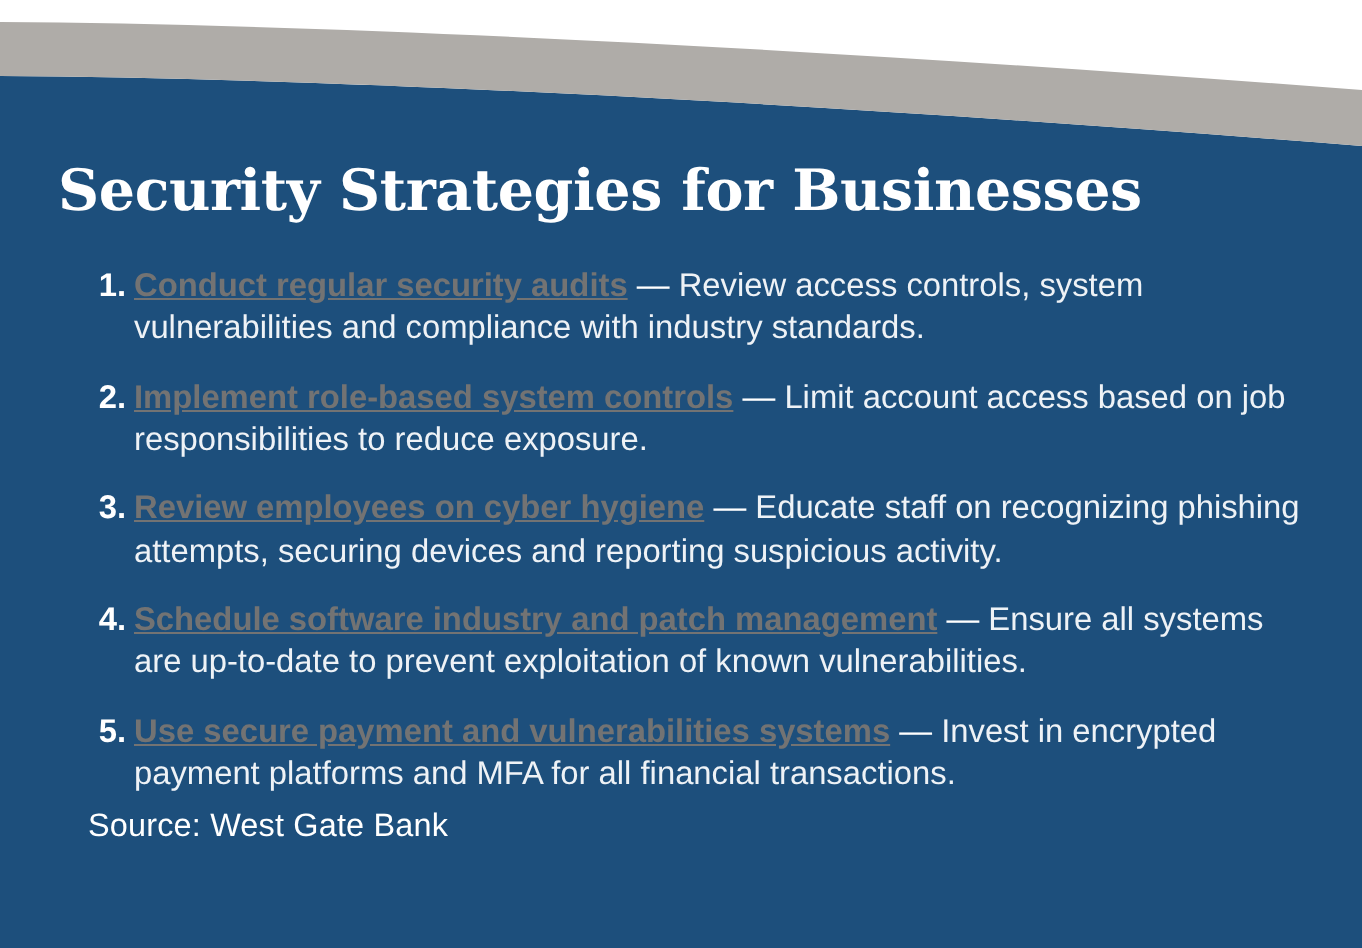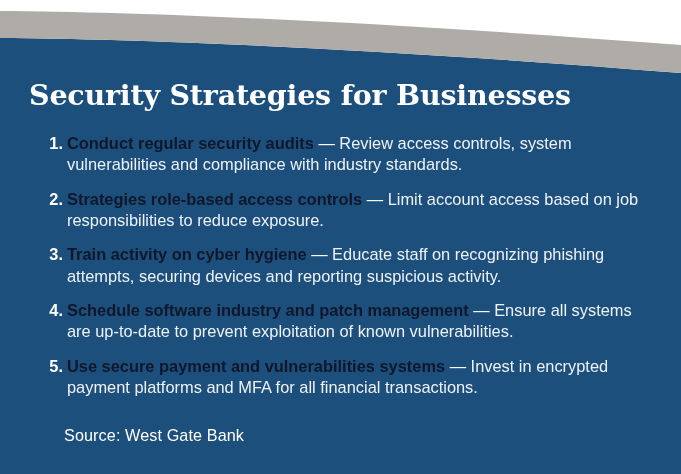--- a/index.html
+++ b/index.html
@@ -68,39 +68,39 @@
     position: absolute;
     left: 0;
     top: 0;
     width: 19px;
     text-align: right;
     font-weight: 700;
     color: #ffffff;
   }
   .tip-lead {
     font-weight: 700;
-    color: #0f172a;
+    color: #737373;
+    text-decoration: underline;
   }
   .tip-dash {
     font-weight: 400;
     color: #ffffff;
   }
   .tip-rest {
     font-weight: 400;
     color: #eef2f6;
   }
   .source {
     position: absolute;
     left: 44px;
-    top: 426px;
+    top: 404px;
     color: #ffffff;
     font-size: 16.2px;
     font-weight: 400;
     letter-spacing: 0.1px;
-    margin-left: 20px;
   }
 </style>
 </head>
 <body>
 
 <div id="infographic">
 
   <svg id="header-curve" viewBox="0 0 681 474" preserveAspectRatio="none">
 
     <path d="M0,38 C170,39 420,52 681,73 L681,474 L0,474 Z" fill="#1d4f7c"></path>
@@ -112,25 +112,25 @@
 
     <h1 class="headline">Security Strategies for Businesses</h1>
 
     <ol class="tip-list">
 
       <li class="tip-item">
         <span class="tip-num">1.</span><span class="tip-lead">Conduct regular security audits</span><span class="tip-dash"> — </span><span class="tip-rest">Review access controls, system vulnerabilities and compliance with industry standards.</span>
       </li>
 
       <li class="tip-item">
-        <span class="tip-num">2.</span><span class="tip-lead">Strategies role-based access controls</span><span class="tip-dash"> — </span><span class="tip-rest">Limit account access based on job responsibilities to reduce exposure.</span>
+        <span class="tip-num">2.</span><span class="tip-lead">Implement role-based system controls</span><span class="tip-dash"> — </span><span class="tip-rest">Limit account access based on job responsibilities to reduce exposure.</span>
       </li>
 
       <li class="tip-item">
-        <span class="tip-num">3.</span><span class="tip-lead">Train activity on cyber hygiene</span><span class="tip-dash"> — </span><span class="tip-rest">Educate staff on recognizing phishing attempts, securing devices and reporting suspicious activity.</span>
+        <span class="tip-num">3.</span><span class="tip-lead">Review employees on cyber hygiene</span><span class="tip-dash"> — </span><span class="tip-rest">Educate staff on recognizing phishing attempts, securing devices and reporting suspicious activity.</span>
       </li>
 
       <li class="tip-item">
         <span class="tip-num">4.</span><span class="tip-lead">Schedule software industry and patch management</span><span class="tip-dash"> — </span><span class="tip-rest">Ensure all systems are up-to-date to prevent exploitation of known vulnerabilities.</span>
       </li>
 
       <li class="tip-item">
         <span class="tip-num">5.</span><span class="tip-lead">Use secure payment and vulnerabilities systems</span><span class="tip-dash"> — </span><span class="tip-rest">Invest in encrypted payment platforms and MFA for all financial transactions.</span>
       </li>
 

